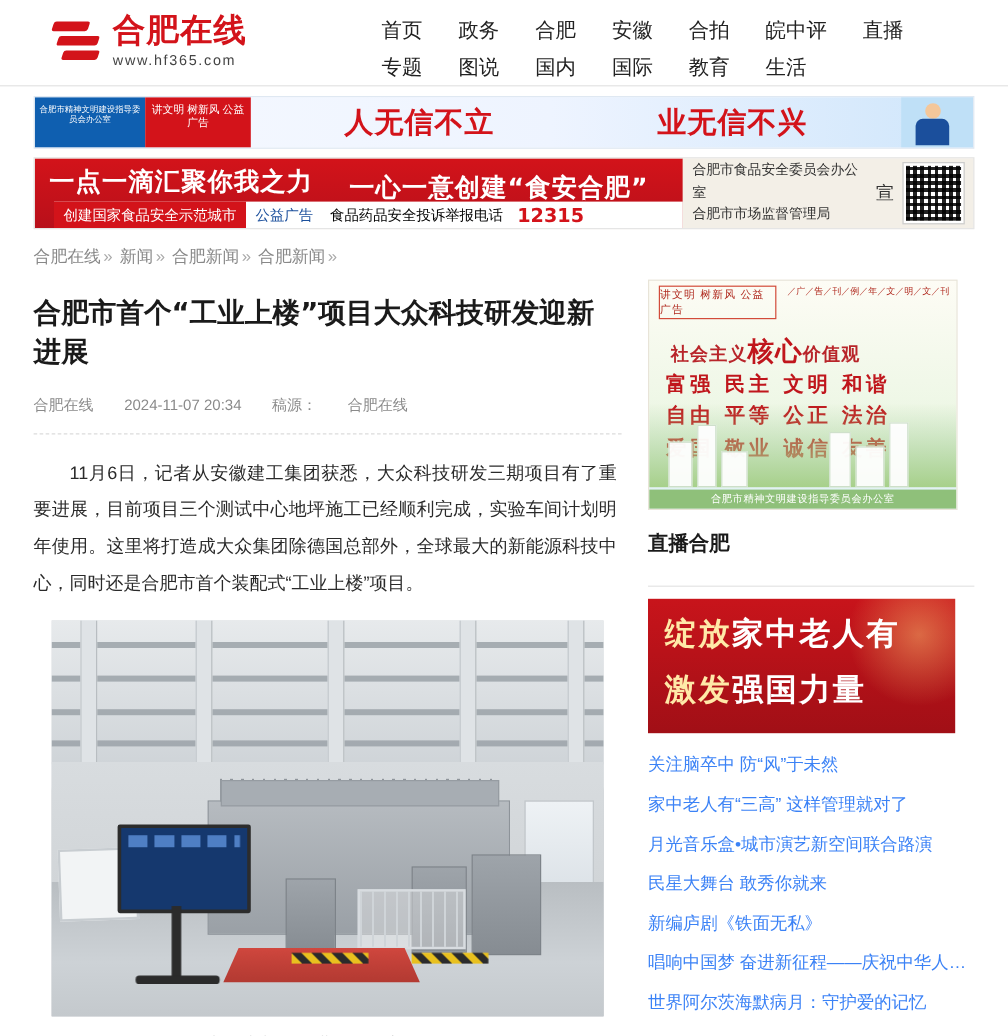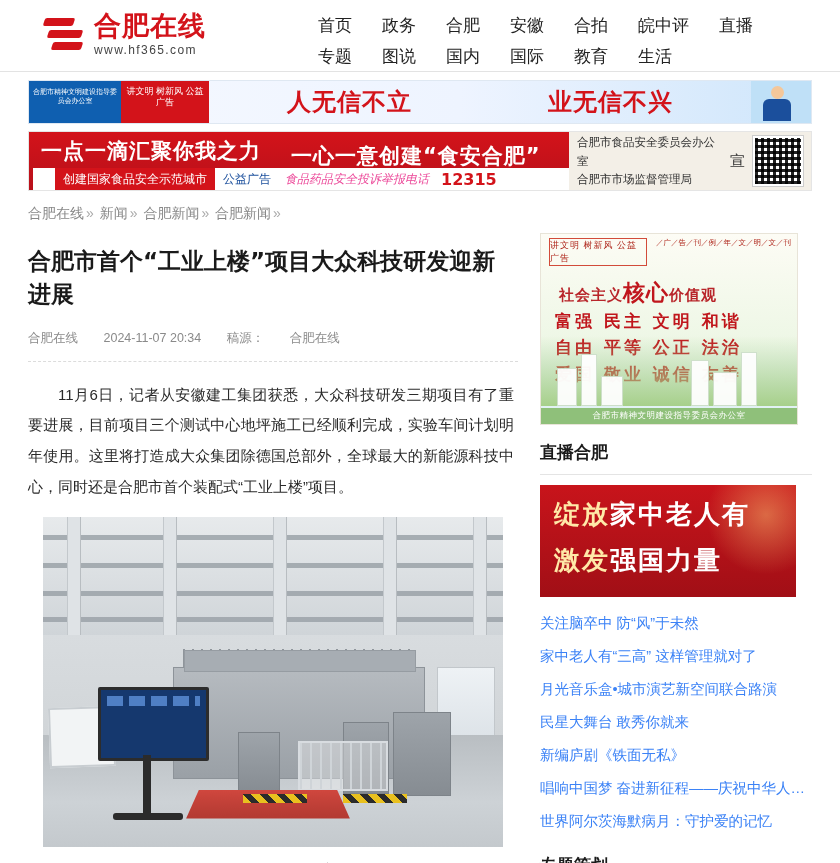--- a/index.html
+++ b/index.html
@@ -163,34 +163,33 @@
   }
   .b2-l-top {
     font-size: 21px;
     font-weight: bold;
     padding: 5px 0 0 12px;
     letter-spacing: 1px;
     font-family: "DejaVu Sans", sans-serif;
   }
   .b2-l-bot {
     position: absolute;
-    left: 4px; right: 0; bottom: 0;
+    left: 16px; right: 0; bottom: 0;
     height: 22px;
     background: #fff;
     display: flex;
     align-items: center;
     font-size: 12px;
-    padding-left: 22px;
   }
   .b2-l-bot .red {
     background: #d3131a; color: #fff; height: 22px; line-height: 22px;
     padding: 0 8px; font-size: 12px;
   }
   .b2-l-bot .blue { color: #1b4f9c; padding: 0 8px; }
-  .b2-l-bot .gray { color: #ec4899; padding: 0 6px; font-style: italic; }
+  .b2-l-bot .gray { color: #000000; padding: 0 6px; }
   .b2-l-bot .num { color: #d3131a; font-weight: bold; font-size: 16px; padding-left: 6px; font-family: "DejaVu Sans", sans-serif; }
   .b2-right {
     flex: 1;
     display: flex;
     align-items: center;
     background: #f3efe7;
     padding: 0 8px;
     position: relative;
   }
   .b2-org {
@@ -393,21 +392,21 @@
   .ad-core .footer {
     position: absolute; left: 0; bottom: 0; width: 100%; height: 16px;
     background: #8fc07a; color: #fff; font-size: 8.5px;
     display: flex; align-items: center; justify-content: center; letter-spacing: .5px;
   }
 
   .sec-title {
     font-size: 17px;
     font-weight: bold;
     color: #1a1a1a;
-    padding: 16px 0 10px 0;
+    padding: 16px 0 24px 0;
     border-bottom: 1px solid #e4e4e4;
     margin-bottom: 10px;
   }
   .promo {
     width: 256px;
     height: 112px;
     background: linear-gradient(180deg,#c8141b 0%, #a10f16 100%);
     position: relative;
     overflow: hidden;
   }

